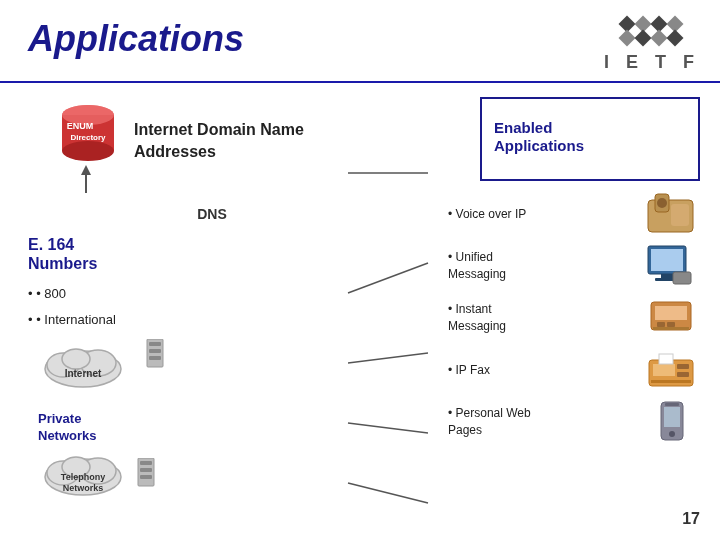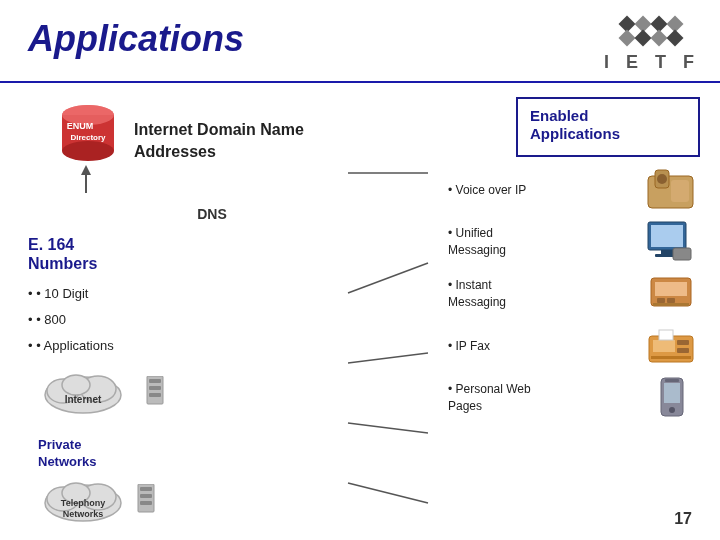--- a/index.html
+++ b/index.html
@@ -116,25 +116,25 @@
       flex: 1;
       display: flex;
       flex-direction: column;
       padding-left: 10px;
     }
 
     
     .enabled-apps {
       background: #fff;
       border: 2px solid #1a1a8c;
-      padding: 8px 12px;
+      padding: 20px 12px;
       margin-bottom: 8px;
       margin-top: 4px;
       align-self: flex-end;
-      width: 184px;
+      width: 220px;
     }
     .enabled-apps-title {
       font-size: 15px;
       font-weight: bold;
       color: #1a1a8c;
       line-height: 1.2;
       margin-bottom: 4px;
     }
 
     
@@ -160,21 +160,21 @@
       flex-shrink: 0;
       display: flex;
       align-items: center;
       justify-content: center;
     }
 
     
     .page-number {
       position: absolute;
       bottom: 12px;
-      right: 28px;
+      right: 20px;
       font-size: 16px;
       font-weight: bold;
       color: #333;
     }
   </style>
 </head>
 <body>
 
 <div class="header">
   <h1 class="page-title">Applications</h1>
@@ -224,27 +224,26 @@
       </svg>
     </div>
 
     <div class="dns-section">
       <span class="dns-label">DNS</span>
     </div>
 
     <div class="e164-section">
       <div style="font-size:16px;font-weight:bold;color:#1a1a8c;line-height:1.2;">E. 164<br>Numbers</div>
       <ul class="e164-items">
-        <li>• 10 Digit</li>
         <li>• 800</li>
-        <li>• Applications</li>
+        <li>• International</li>
       </ul>
     </div>
 
-    <div style="display:flex;align-items:center;gap:18px;margin-top:6px;margin-left:10px;">
+    <div style="display:flex;gap:18px;margin-top:6px;margin-left:10px;">
       <svg width="90" height="52">
         <ellipse cx="45" cy="30" rx="38" ry="18" fill="#ddd" stroke="#aaa" stroke-width="1.5"></ellipse>
         <ellipse cx="25" cy="26" rx="16" ry="12" fill="#ddd" stroke="#aaa" stroke-width="1.5"></ellipse>
         <ellipse cx="60" cy="24" rx="18" ry="13" fill="#ddd" stroke="#aaa" stroke-width="1.5"></ellipse>
         <ellipse cx="38" cy="20" rx="14" ry="10" fill="#ddd" stroke="#aaa" stroke-width="1.5"></ellipse>
         <text x="45" y="38" text-anchor="middle" font-size="10" font-weight="bold" fill="#333">Internet</text>
       </svg>
 
       <svg width="18" height="30">
         <rect x="1" y="0" width="16" height="28" fill="#bbb" stroke="#999" stroke-width="1" rx="1"></rect>

